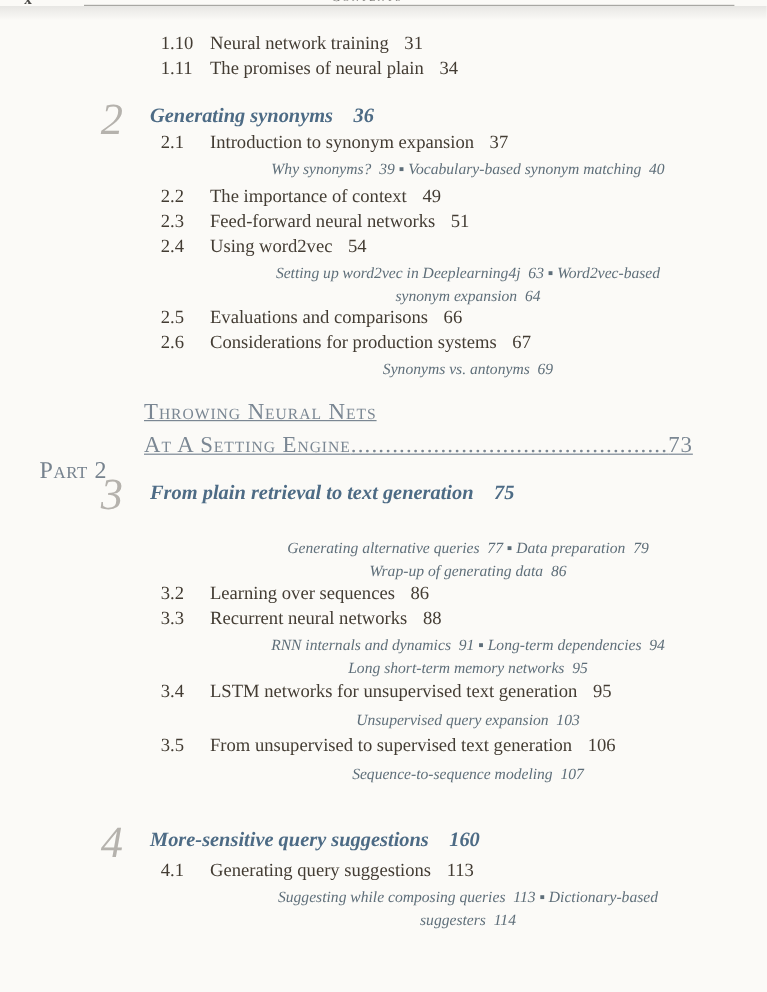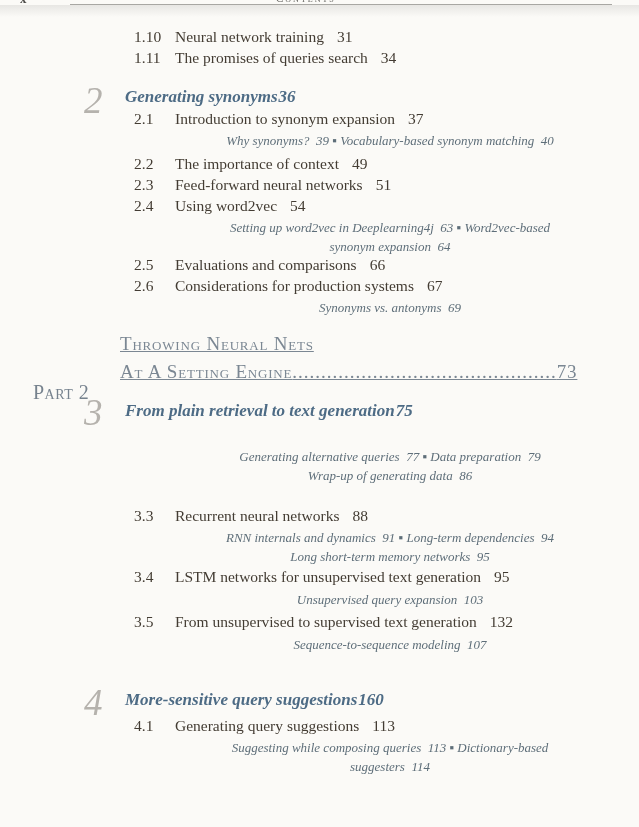--- a/index.html
+++ b/index.html
@@ -59,21 +59,21 @@
   .ch-num {
     position: absolute; left: 84px;
     font-style: italic; font-size: 37px; line-height: 34px;
     color: #b5b2ad;
   }
   .ch-title {
     position: absolute; left: 125px; width: 480px;
     font-style: italic; font-weight: bold; font-size: 17px;
     color: #4d6b85; white-space: nowrap;
   }
-  .ch-title .chpg { margin-left: 1px; }
+  .ch-title .chpg { margin-left: 17px; }
 
   .part-label {
     position: absolute; left: 33px;
     font-variant: small-caps; font-size: 20px; letter-spacing: 0.5px;
     color: #76828e;
     margin-top: 48px;
   }
   .part-line {
     position: absolute; left: 120px; width: 500px;
     font-variant: small-caps; font-size: 19px; letter-spacing: 0.8px;
@@ -92,21 +92,21 @@
     </div>
   <div class="hdr-title-clip">
       <span>Contents</span>
     </div>
   <div class="hdr-rule"></div>
 
   <div class="entry" style="top:28px">
     <span class="num">1.10</span><span class="title">Neural network training</span><span class="pg">31</span>
   </div>
   <div class="entry" style="top:49px">
-    <span class="num">1.11</span><span class="title">The promises of queries search</span><span class="pg">34</span>
+    <span class="num">1.11</span><span class="title">The promises of neural plain</span><span class="pg">34</span>
   </div>
 
   <div class="ch-num" style="top:84px">2</div>
   <div class="ch-title" style="top:87px">
     <span>Generating synonyms</span><span class="chpg">36</span>
   </div>
 
   <div class="entry" style="top:110px">
     <span class="num">2.1</span><span class="title">Introduction to synonym expansion</span><span class="pg">37</span>
   </div>
@@ -137,32 +137,35 @@
     <span>At A Setting Engine</span><span class="dots">..............................................</span><span>73</span>
   </div>
 
   <div class="ch-num" style="top:396px">3</div>
   <div class="ch-title" style="top:401px">
     <span>From plain retrieval to text generation</span><span class="chpg">75</span>
   </div>
 
   <div class="sub" style="top:447px"><span>Generating alternative queries  77 ▪ Data preparation  79</span><br><span>Wrap-up of generating data  86</span></div>
 
+  <div class="entry" style="top:486px">
+    <span class="num">3.2</span><span class="title">Learning over sequences</span><span class="pg">86</span>
+  </div>
   <div class="entry" style="top:507px">
     <span class="num">3.3</span><span class="title">Recurrent neural networks</span><span class="pg">88</span>
   </div>
   <div class="sub" style="top:528px"><span>RNN internals and dynamics  91 ▪ Long-term dependencies  94</span><br><span>Long short-term memory networks  95</span></div>
 
   <div class="entry" style="top:568px">
     <span class="num">3.4</span><span class="title">LSTM networks for unsupervised text generation</span><span class="pg">95</span>
   </div>
   <div class="sub" style="top:590px">Unsupervised query expansion  103</div>
 
   <div class="entry" style="top:613px">
-    <span class="num">3.5</span><span class="title">From unsupervised to supervised text generation</span><span class="pg">132</span>
+    <span class="num">3.5</span><span class="title">From unsupervised to supervised text generation</span><span class="pg">106</span>
   </div>
   <div class="sub" style="top:635px">Sequence-to-sequence modeling  107</div>
 
 
   <div class="ch-num" style="top:686px">4</div>
   <div class="ch-title" style="top:690px">
     <span>More-sensitive query suggestions</span><span class="chpg">160</span>
   </div>
 
   <div class="entry" style="top:717px">

